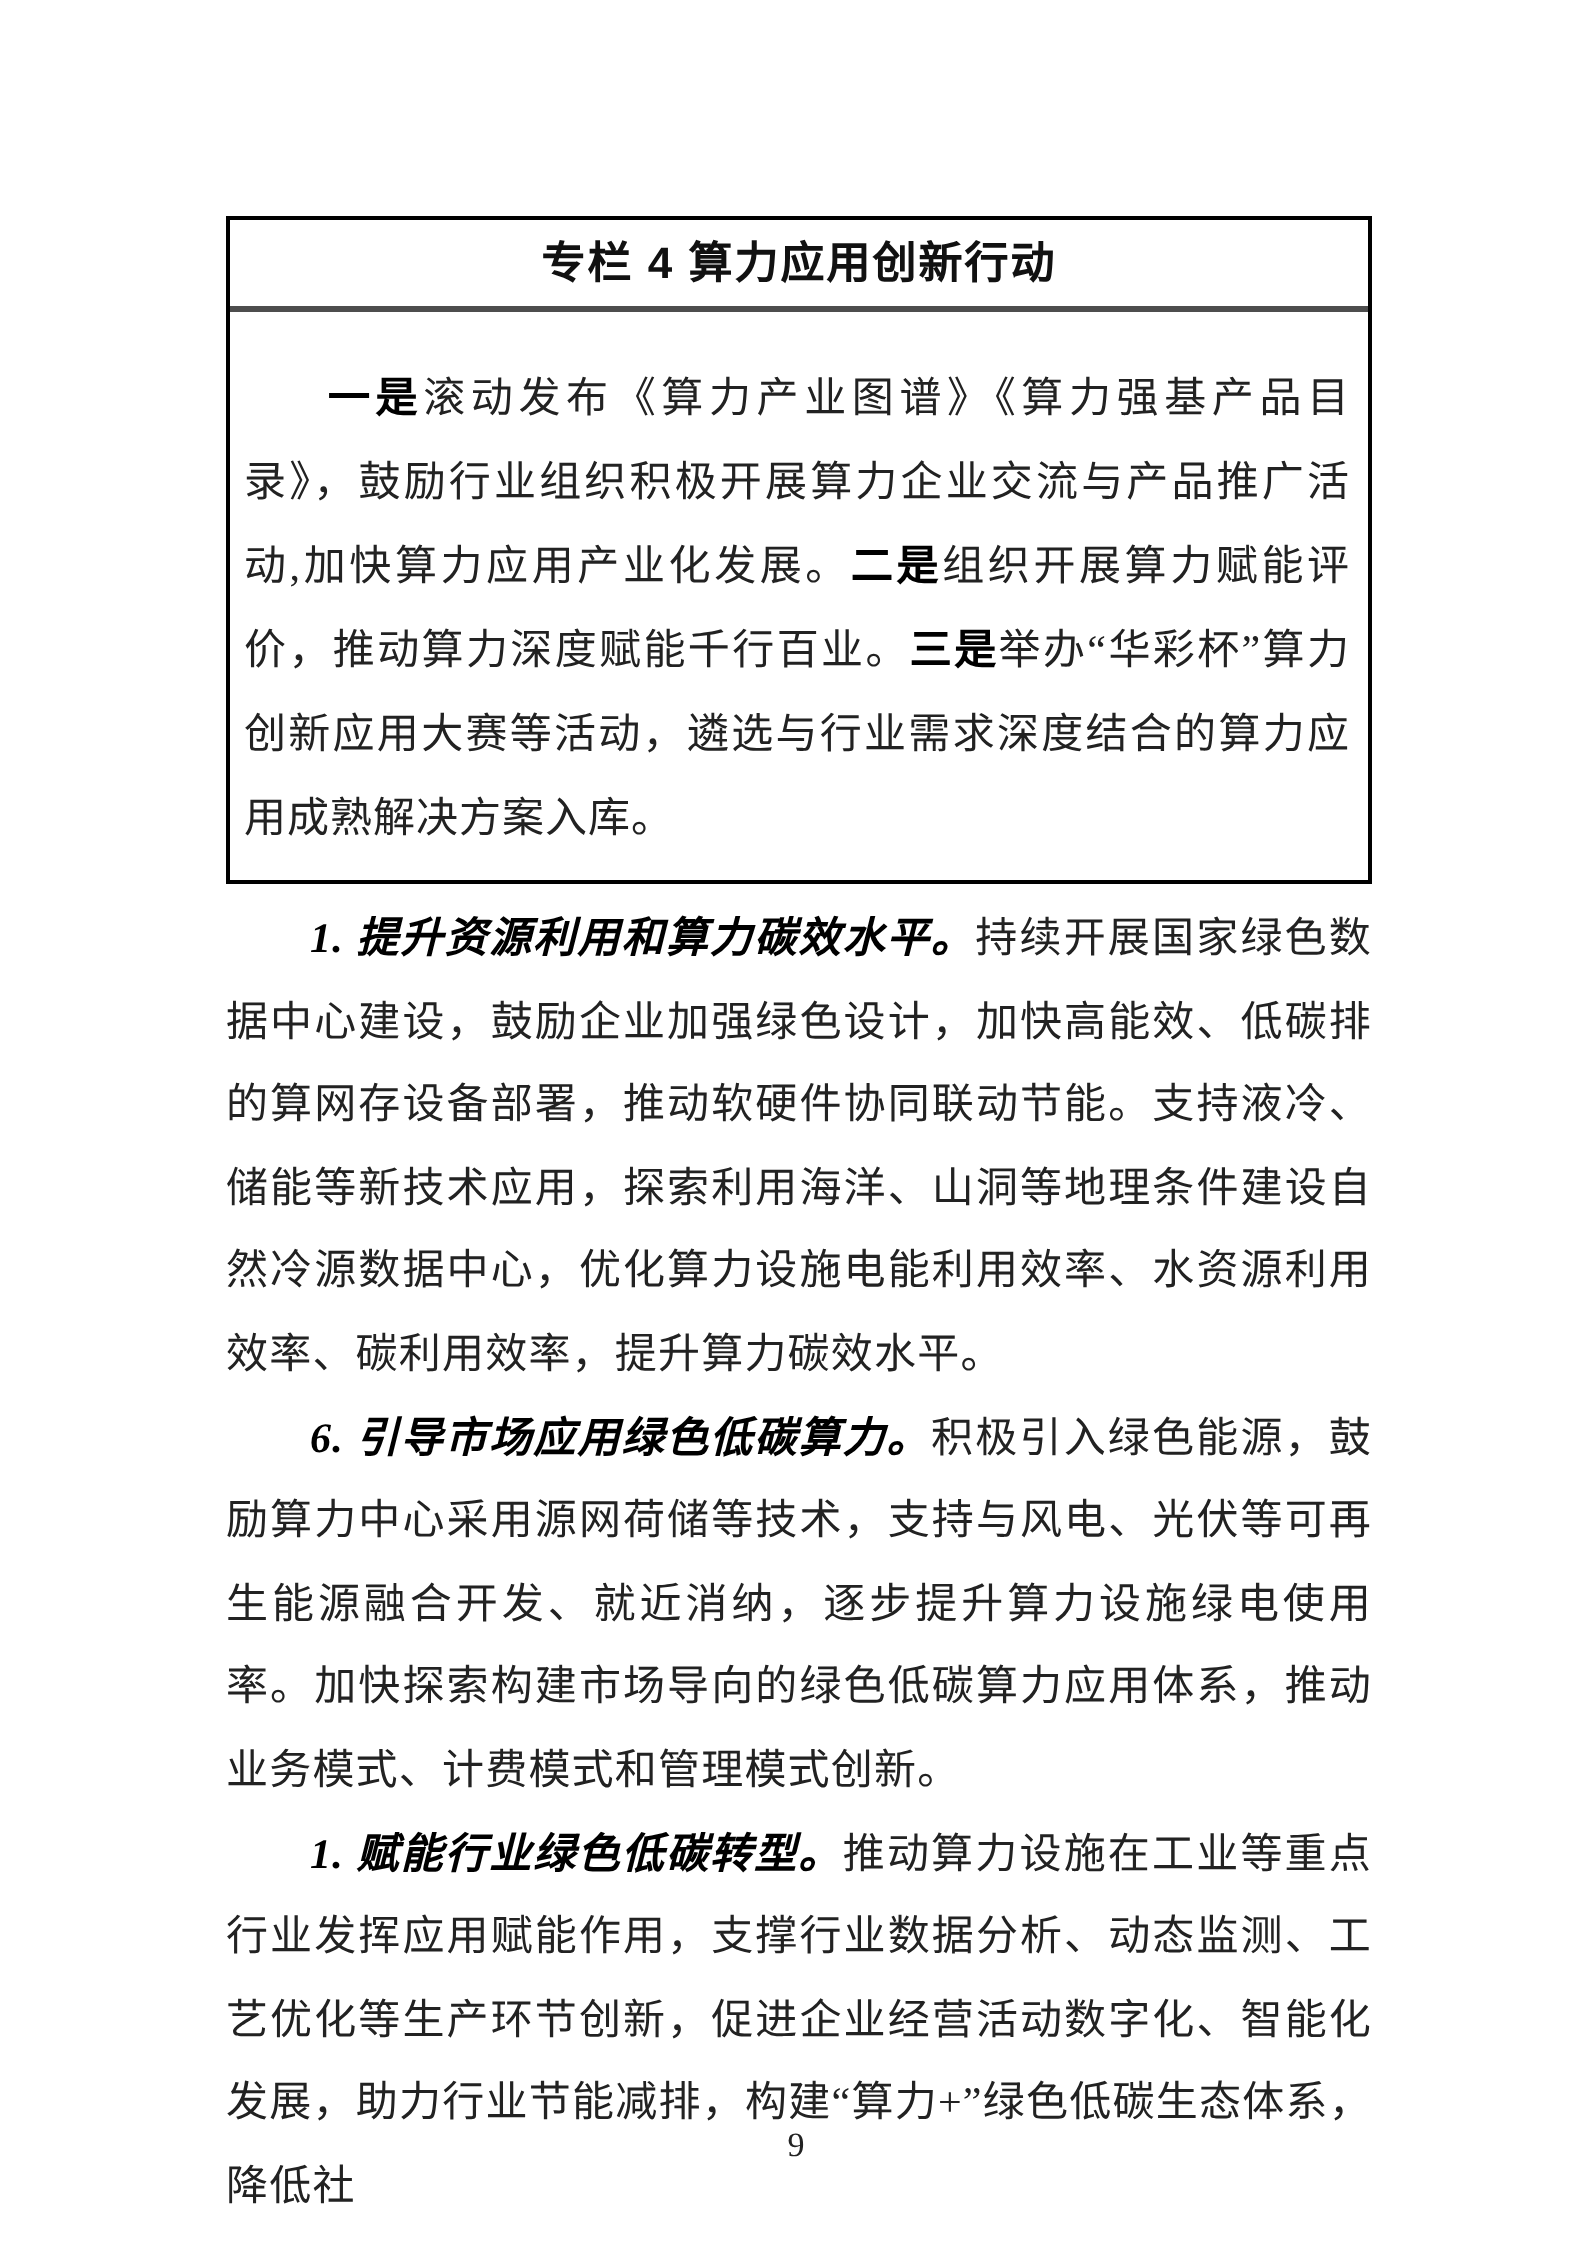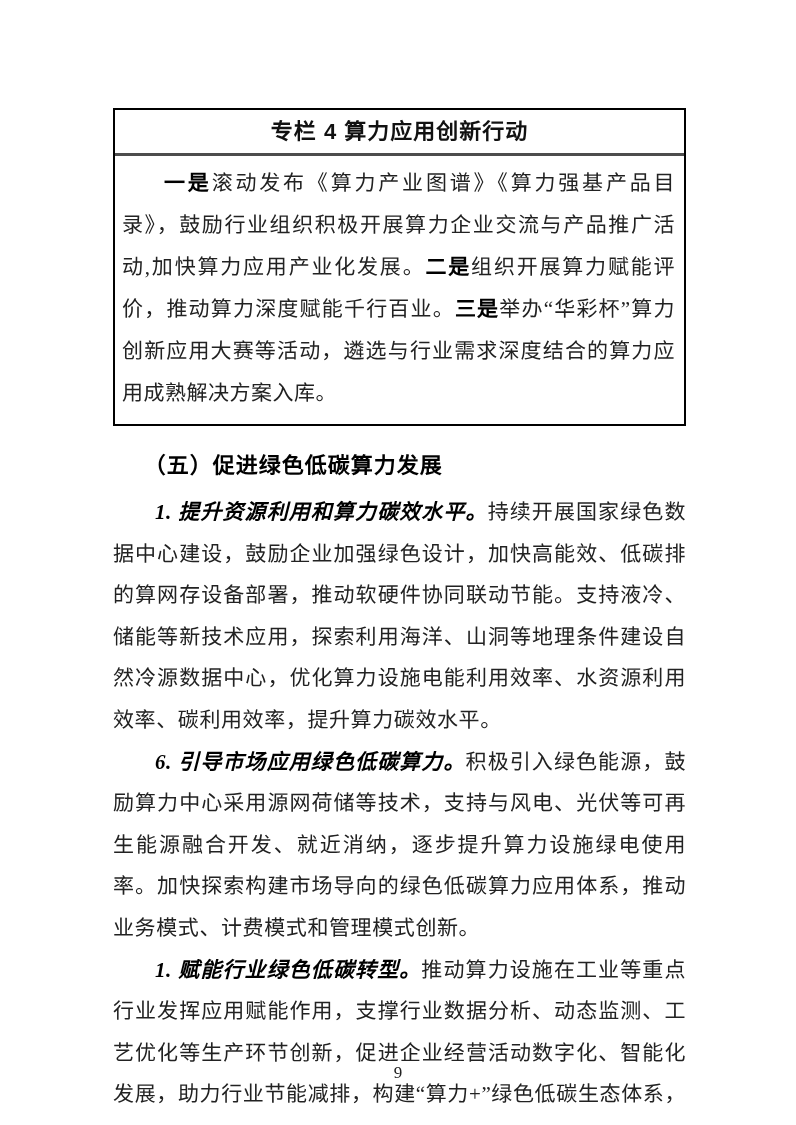--- a/index.html
+++ b/index.html
@@ -18,36 +18,36 @@
   }
   .content {
     position: absolute;
     left: 113px;
     top: 108px;
     width: 573px;
   }
   
   .callout-box {
     border: 2px solid #000000;
-    margin-bottom: 18px;
+    margin-bottom: 7px;
   }
   .box-title {
     text-align: center;
     font-weight: bold;
     font-size: 22px;
     line-height: 26px;
     padding: 9px 0 8px 0;
     border-bottom: 3px solid #4d4d4d;
     letter-spacing: 1px;
     font-family: "Liberation Sans", sans-serif;
     color: #111;
   }
   .box-body {
     margin: 0;
-    padding: 6px 9px 10px 7px;
+    padding: 22px 9px 10px 7px;
     font-size: 21px;
     line-height: 42px;
     text-align: justify;
     text-justify: inter-ideograph;
     text-indent: 2em;
     letter-spacing: 0.5px;
     color: #222;
   }
   .box-body b {
     color: #000;
@@ -94,21 +94,20 @@
 <body>
 
 <div class="page">
   <div class="content">
 
     <div class="callout-box">
       <div class="box-title">专栏 4  算力应用创新行动</div>
       <p class="box-body"><b>一是</b><span>滚动发布《算力产业图谱》《算力强基产品目录》，鼓励行业组织积极开展算力企业交流与产品推广活动,加快算力应用产业化发展。</span><b>二是</b><span>组织开展算力赋能评价，推动算力深度赋能千行百业。</span><b>三是</b><span>举办“华彩杯”算力创新应用大赛等活动，遴选与行业需求深度结合的算力应用成熟解决方案入库。</span></p>
     </div>
 
-    <h2 class="section-heading">（五）促进绿色低碳算力发展</h2>
 
     <p class="para"><span class="lead">1. 提升资源利用和算力碳效水平。</span><span>持续开展国家绿色数据中心建设，鼓励企业加强绿色设计，加快高能效、低碳排的算网存设备部署，推动软硬件协同联动节能。支持液冷、储能等新技术应用，探索利用海洋、山洞等地理条件建设自然冷源数据中心，优化算力设施电能利用效率、水资源利用效率、碳利用效率，提升算力碳效水平。</span></p>
 
     <p class="para"><span class="lead">6. 引导市场应用绿色低碳算力。</span><span>积极引入绿色能源，鼓励算力中心采用源网荷储等技术，支持与风电、光伏等可再生能源融合开发、就近消纳，逐步提升算力设施绿电使用率。加快探索构建市场导向的绿色低碳算力应用体系，推动业务模式、计费模式和管理模式创新。</span></p>
 
     <p class="para"><span class="lead">1. 赋能行业绿色低碳转型。</span><span>推动算力设施在工业等重点行业发挥应用赋能作用，支撑行业数据分析、动态监测、工艺优化等生产环节创新，促进企业经营活动数字化、智能化发展，助力行业节能减排，构建“算力+”绿色低碳生态体系，降低社</span></p>
 
   </div>
 
   <div class="page-number">9</div>

